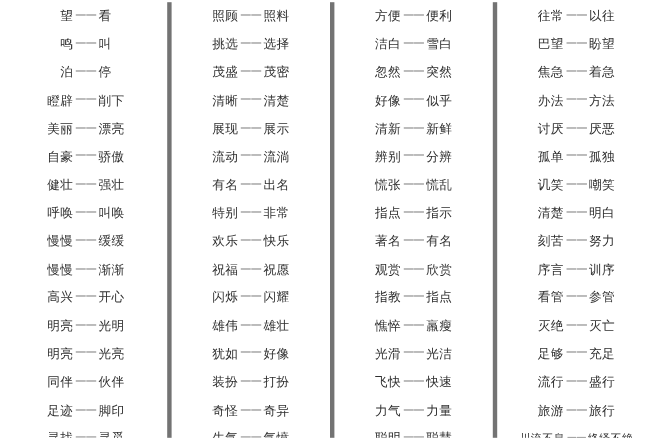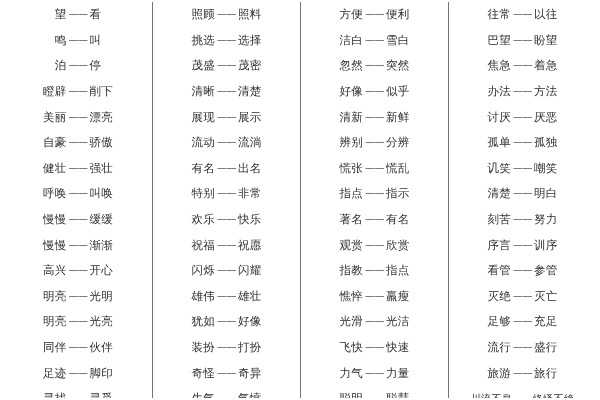--- a/index.html
+++ b/index.html
@@ -28,21 +28,21 @@
     height: 100%;
     align-items: stretch;
   }
   .col {
     flex: 1 1 25%;
     position: relative;
     box-sizing: border-box;
     padding: 0 6px;
   }
   .col + .col {
-    border-left: 1px solid #737373;
+    border-left: 4px solid #737373;
   }
   .row {
     display: flex;
     align-items: center;
     justify-content: center;
     height: 25.6px;
     white-space: nowrap;
     overflow: hidden;
     font-size: 11.5px;
     letter-spacing: 0.3px;

